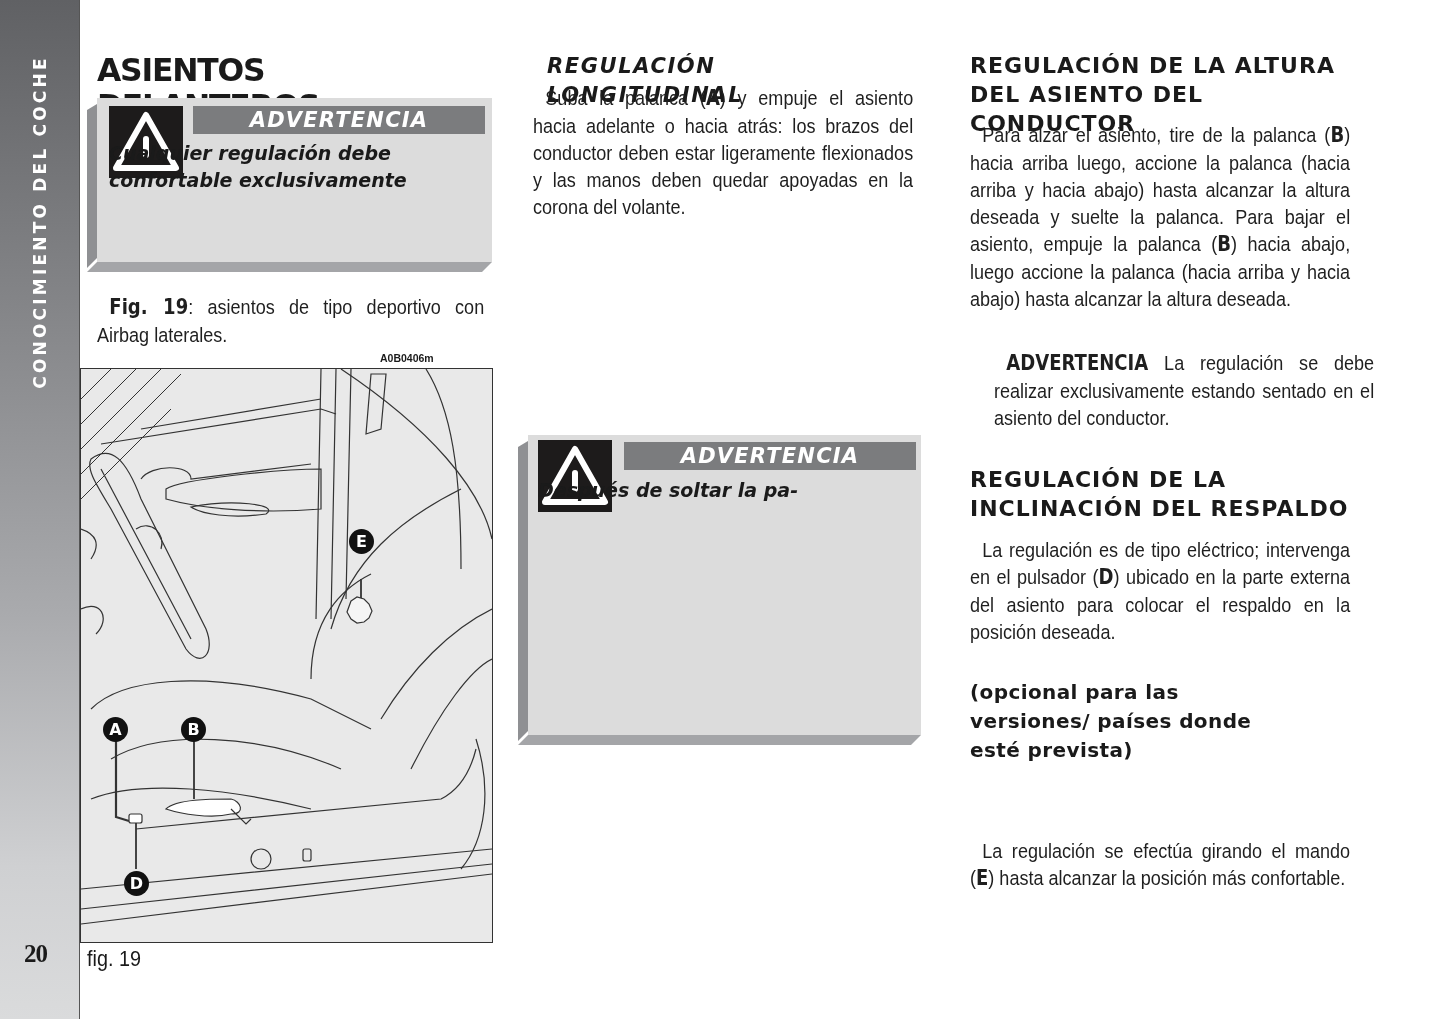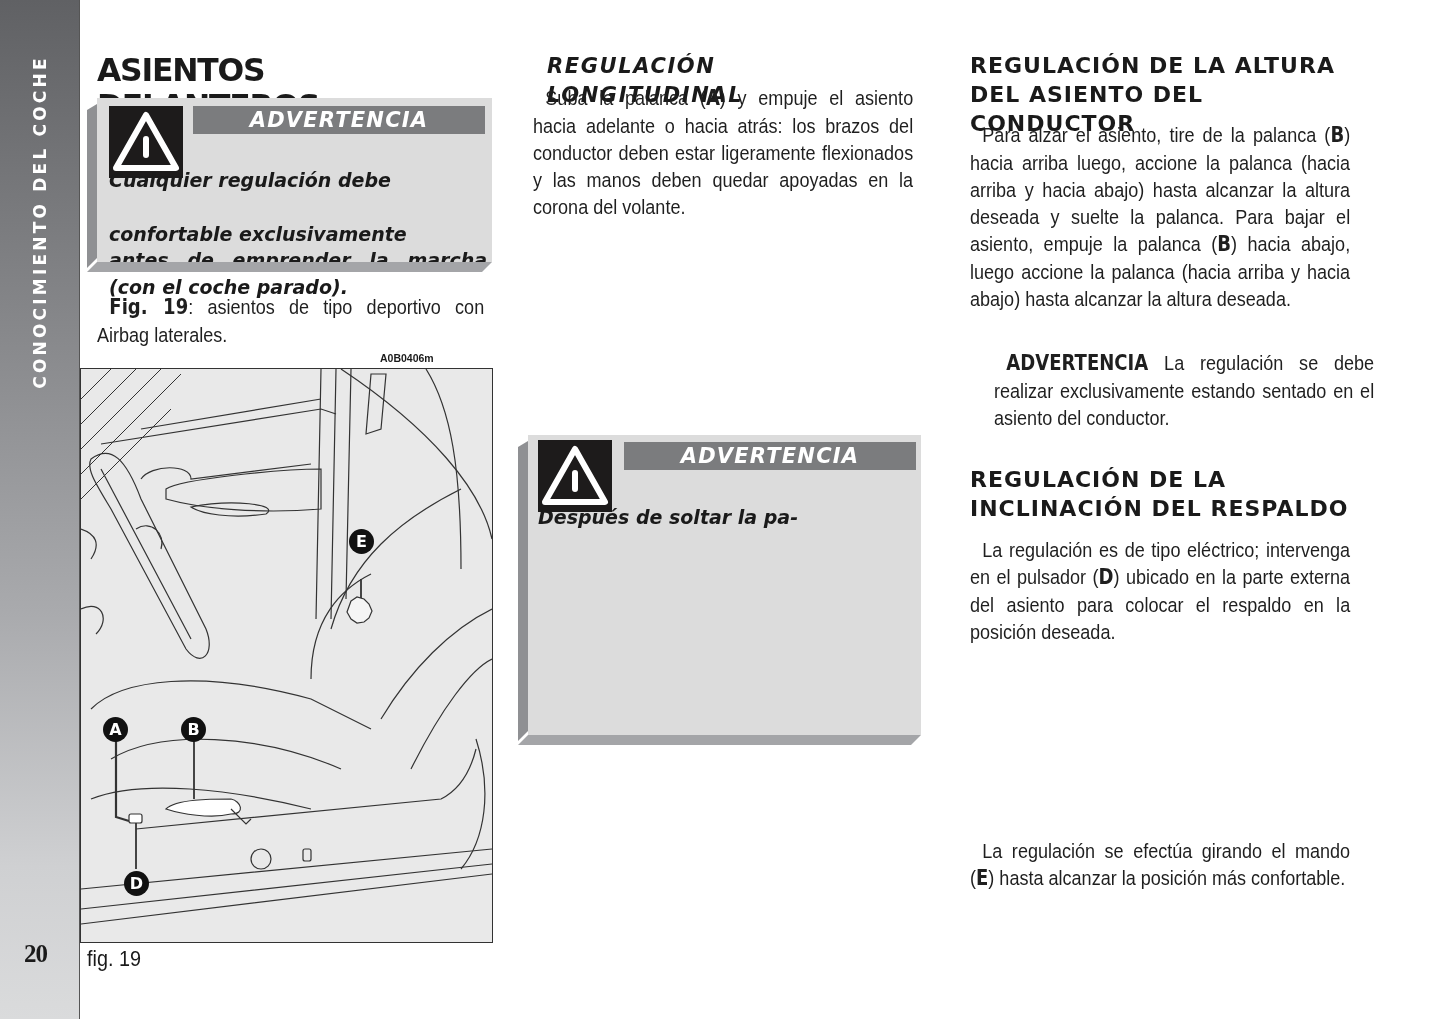--- a/index.html
+++ b/index.html
@@ -69,21 +69,21 @@
   .warn-header {
     position:absolute; background:#7b7c7e; height:28px; color:#ffffff;
     font-family:"DejaVu Sans", sans-serif; font-weight:bold; font-style:italic;
     font-size:21px; letter-spacing:1.2px; text-align:center; line-height:28px;
   }
   .warn-text {
     position:absolute; font-family:"DejaVu Sans", sans-serif; font-weight:bold;
     font-style:italic; font-size:19px; line-height:26.7px; color:#1a1a1a;
     text-align:justify; text-align-last:left;
   }
-  .warn-text .ind { display:block; text-align:right;margin-top:27px; }
+  .warn-text .ind { display:block; text-align:right; }
 
   .figure {
     position:absolute; left:80px; top:368px; width:411px; height:573px;
     border:1.5px solid #333; background:#e9e9e9; overflow:hidden;
   }
   .fig-code {
     position:absolute; left:380px; top:352px; font-size:10.5px; font-weight:bold;
     font-family:"Liberation Sans", sans-serif; color:#1a1a1a;
   }
   .fig-label {
@@ -112,21 +112,20 @@
   <div class="warn-icon" style="left:12px; top:8px;">
     <svg width="74" height="72" viewBox="0 0 74 72">
       <path d="M37 9 L67 62 L7 62 Z" fill="none" stroke="#fff" stroke-width="6" stroke-linejoin="round"></path>
       <rect x="34" y="30" width="6" height="22" rx="3" fill="#fff"></rect>
     </svg>
   </div>
   <div class="warn-header" style="left:96px; top:8px; width:292px;">ADVERTENCIA</div>
   <div class="warn-text" style="left:12px; top:42px; width:378px;">
     <span class="ind">Cualquier regulación debe</span>
     <span class="ind">confortable exclusivamente</span>
-    <span>antes de emprender la marcha (con el coche parado).</span>
   </div>
 </div>
 
 <div class="col" style="left:97px; top:293px; width:400px;">
   <p class="body-text" style="width:440px;"><b>Fig. 19</b><span>: asientos de tipo deportivo con Airbag laterales.</span></p>
 </div>
 
 <div class="fig-code">A0B0406m</div>
 
 <div class="figure">
@@ -222,16 +221,17 @@
 </div>
 
 <div class="col" style="left:970px; top:465px; width:400px;">
   <h2 class="h-sec">REGULACIÓN DE LA INCLINACIÓN DEL RESPALDO</h2>
 </div>
 <div class="col" style="left:970px; top:536px;">
   <p class="body-text"><span>La regulación  es de tipo eléctrico; intervenga en el pulsador (</span><b>D</b><span>) ubicado en la parte externa del asiento para colocar el respaldo en la posición deseada.</span></p>
 </div>
 
 <div class="col" style="left:970px; top:678px; width:300px;">
+  <h3 class="h-sub" style="width:330px;">(opcional para las versiones/ países donde esté prevista)</h3>
 </div>
 <div class="col" style="left:970px; top:837px;">
   <p class="body-text"><span>La regulación se efectúa girando el mando (</span><b>E</b><span>) hasta alcanzar la posición más confortable.</span></p>
 </div>
 
 </body></html>

